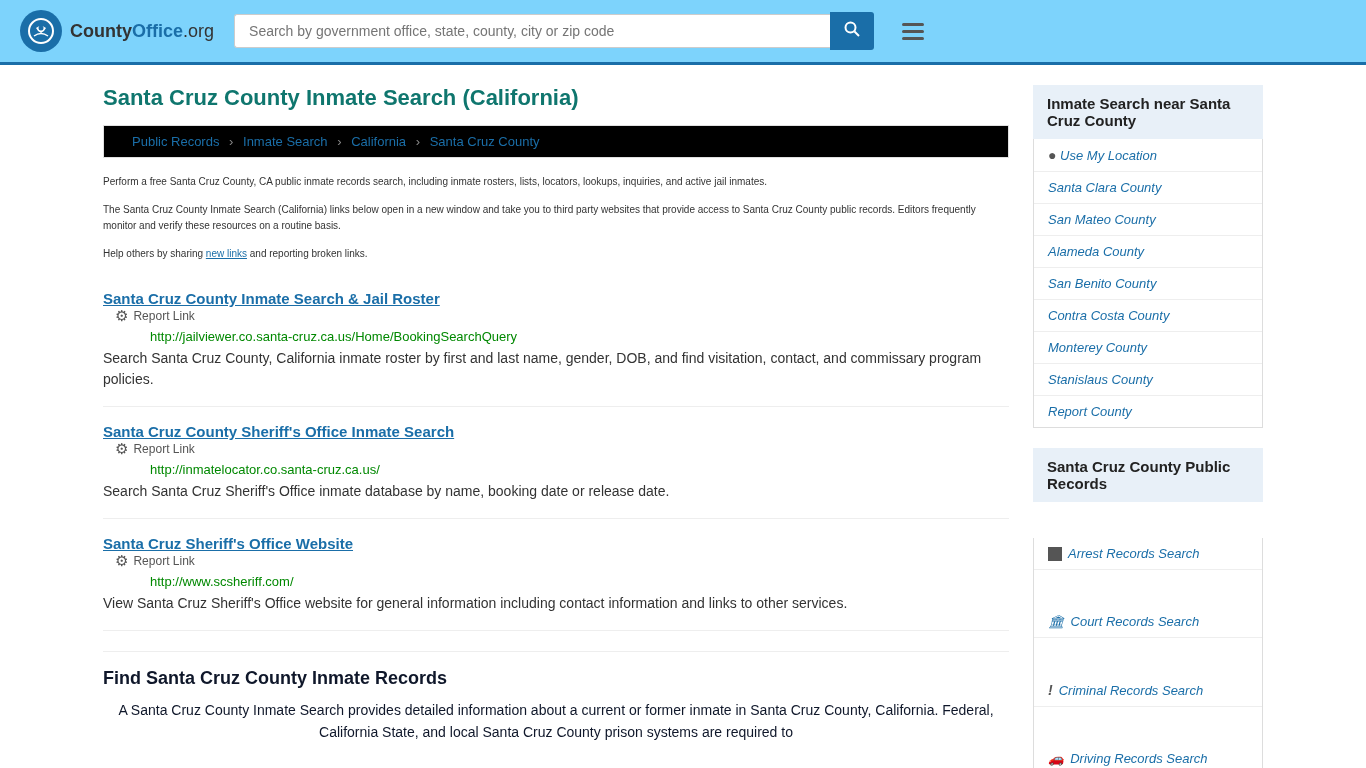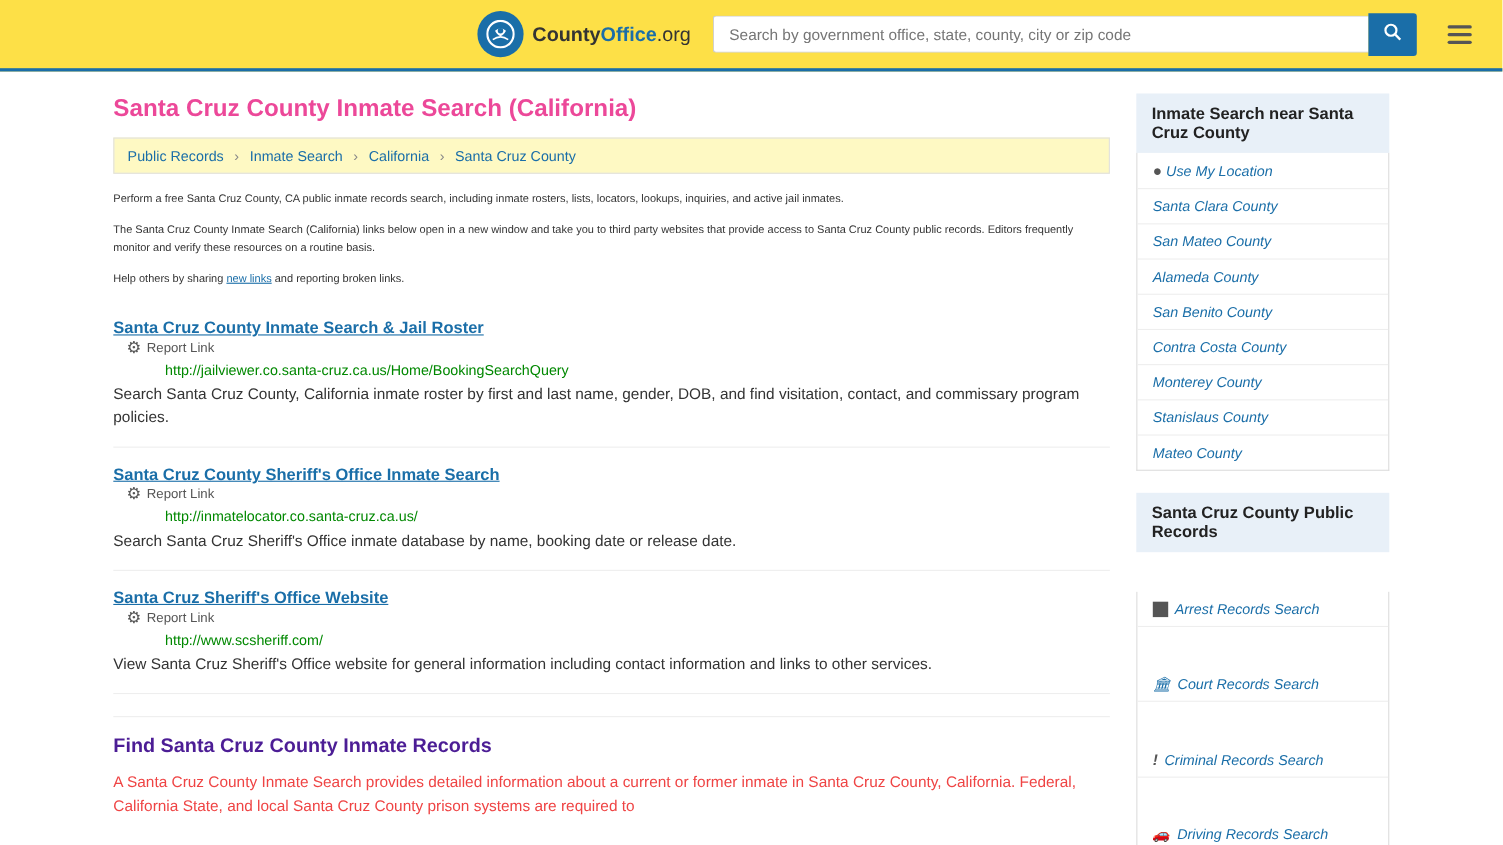--- a/index.html
+++ b/index.html
@@ -1,25 +1,25 @@
 <!DOCTYPE html>
 <html><head>
   <meta charset="utf-8">
   <style>
     * { box-sizing: border-box; margin: 0; padding: 0; }
     body { font-family: Arial, sans-serif; font-size: 14px; color: #333; background: #fff; }
 
     
     .header {
-      background: #fde047;
+      background: #7dd3fc;
       border-bottom: 3px solid #1a6ea8;
       padding: 10px 20px;
       display: flex;
       align-items: center;
-      justify-content: flex-end;
+      justify-content: flex-start;
     }
     .logo-area {
       display: flex;
       align-items: center;
       gap: 8px;
     }
     .logo-circle {
       width: 42px;
       height: 42px;
       border-radius: 50%;
@@ -93,28 +93,28 @@
     }
 
     
     .content-area {
       flex: 1;
     }
 
     .page-title {
       font-size: 22px;
       font-weight: bold;
-      color: #ec4899;
+      color: #0f766e;
       margin-bottom: 14px;
     }
 
     .breadcrumb {
-      background: #fef9c3;
+      background: #000000;
       border: 1px solid #e0e0e0;
-      padding: 8px 12px;
+      padding: 8px 28px;
       margin-bottom: 16px;
       font-size: 13px;
       color: #555;
     }
     .breadcrumb a {
       color: #1a6ea8;
       text-decoration: none;
     }
     .breadcrumb .sep { margin: 0 6px; color: #888; }
 
@@ -168,30 +168,31 @@
     .result-desc {
       font-size: 14px;
       color: #333;
       line-height: 1.5;
     }
 
     
     .section-heading {
       font-size: 18px;
       font-weight: bold;
-      color: #4c1d95;
+      color: #0f172a;
       margin: 20px 0 10px 0;
       border-top: 1px solid #eee;
       padding-top: 16px;
     }
 
     .section-body {
       font-size: 14px;
       line-height: 1.6;
-      color: #ef4444;
+      color: #0f172a;
+      text-align: center;
     }
 
     
     .sidebar {
       width: 230px;
       flex-shrink: 0;
     }
 
     .sidebar-section {
       margin-bottom: 0;
@@ -378,21 +379,21 @@
         <li>
             <a href="#">Contra Costa County</a>
           </li>
         <li>
             <a href="#">Monterey County</a>
           </li>
         <li>
             <a href="#">Stanislaus County</a>
           </li>
         <li>
-            <a href="#">Mateo County</a>
+            <a href="#">Report County</a>
           </li>
       </ul>
     </div>
 
     <div class="sidebar-section">
       <div class="sidebar-heading">
         <span>Santa Cruz County Public Records</span>
       </div>
       <ul class="sidebar-list sidebar-list-pr">
         <li>

